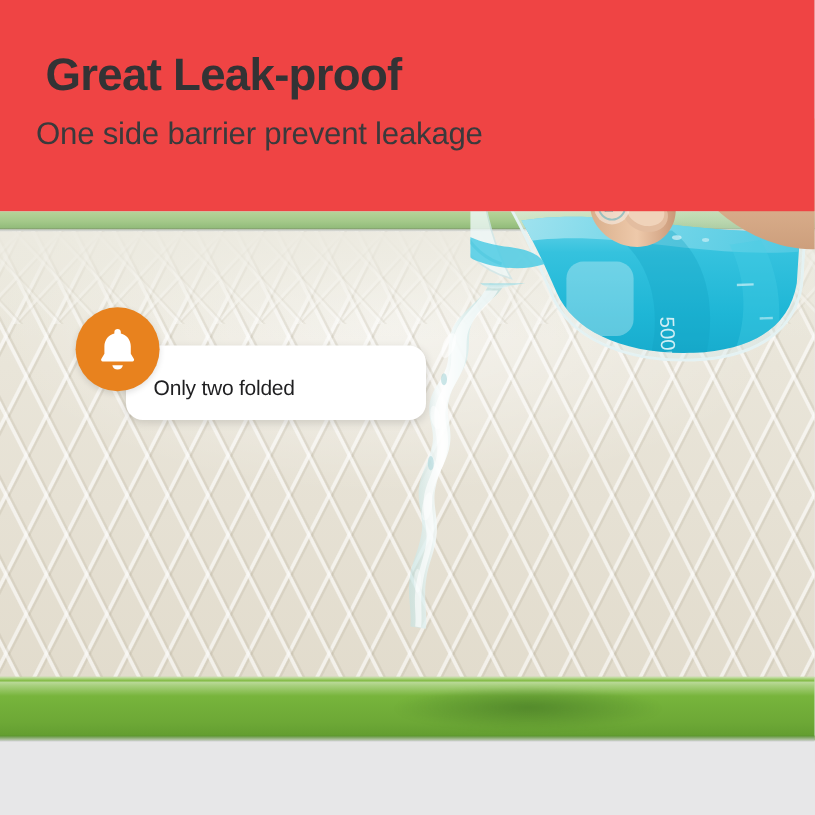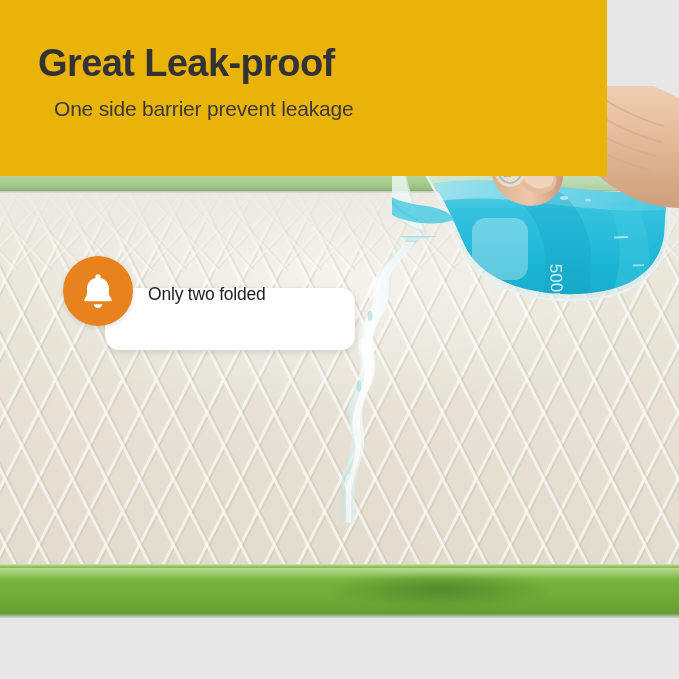--- a/index.html
+++ b/index.html
@@ -4,29 +4,29 @@
 <style>
   html,body{margin:0;padding:0;}
   body{
     width:679px;height:679px;overflow:hidden;
     font-family:"Liberation Sans","DejaVu Sans",sans-serif;
     background:#e7e7e8;
   }
   .stage{position:relative;width:679px;height:679px;overflow:hidden;background:#e7e7e8;}
 
   
-  .header{position:absolute;left:0;top:0;width:607px;height:176px;background:#eab308;z-index:40;}
+  .header{position:absolute;left:0;top:0;width:679px;height:176px;background:#ef4444;z-index:40;}
   .headline{
     position:absolute;left:38px;top:44px;
     font-size:38px;font-weight:bold;letter-spacing:-0.6px;
     color:#333335;line-height:1.05;white-space:nowrap;
   }
   .subhead{
-    position:absolute;left:54px;top:96px;
-    font-size:21px;font-weight:normal;letter-spacing:-0.2px;
+    position:absolute;left:30px;top:96px;
+    font-size:26px;font-weight:normal;letter-spacing:-0.2px;
     color:#3a3a3c;line-height:1.2;white-space:nowrap;
   }
 
   
   .mat-wrap{position:absolute;left:0;top:176px;width:679px;height:444px;overflow:hidden;}
 
   .mat-top-edge{
     position:absolute;left:0;top:0;width:679px;height:15px;
     background:linear-gradient(180deg,#b6d49a 0%,#a4c98a 55%,#8fb978 100%);
   }
@@ -97,23 +97,23 @@
   
   .vessel{position:absolute;left:392px;top:86px;width:295px;height:260px;z-index:30;}
 
   
   .callout-box{
     position:absolute;left:105px;top:288px;width:250px;height:62px;
     background:#ffffff;border-radius:14px;z-index:50;
     box-shadow:0 2px 7px rgba(0,0,0,.13);
   }
   .callout-text{
-    position:absolute;left:128px;top:283px;width:232px;
+    position:absolute;left:128px;top:312px;width:232px;
     font-size:17.5px;line-height:1.34;color:#1f1f21;
-    letter-spacing:-0.2px;z-index:52;margin-left:20px;
+    letter-spacing:-0.2px;z-index:52;
   }
   .badge{
     position:absolute;left:63px;top:256px;width:70px;height:70px;
     border-radius:50%;background:#e8821e;z-index:55;
     box-shadow:0 2px 5px rgba(0,0,0,.12);
   }
   .badge svg{position:absolute;left:17px;top:16px;}
 </style>
 </head>
 <body>

